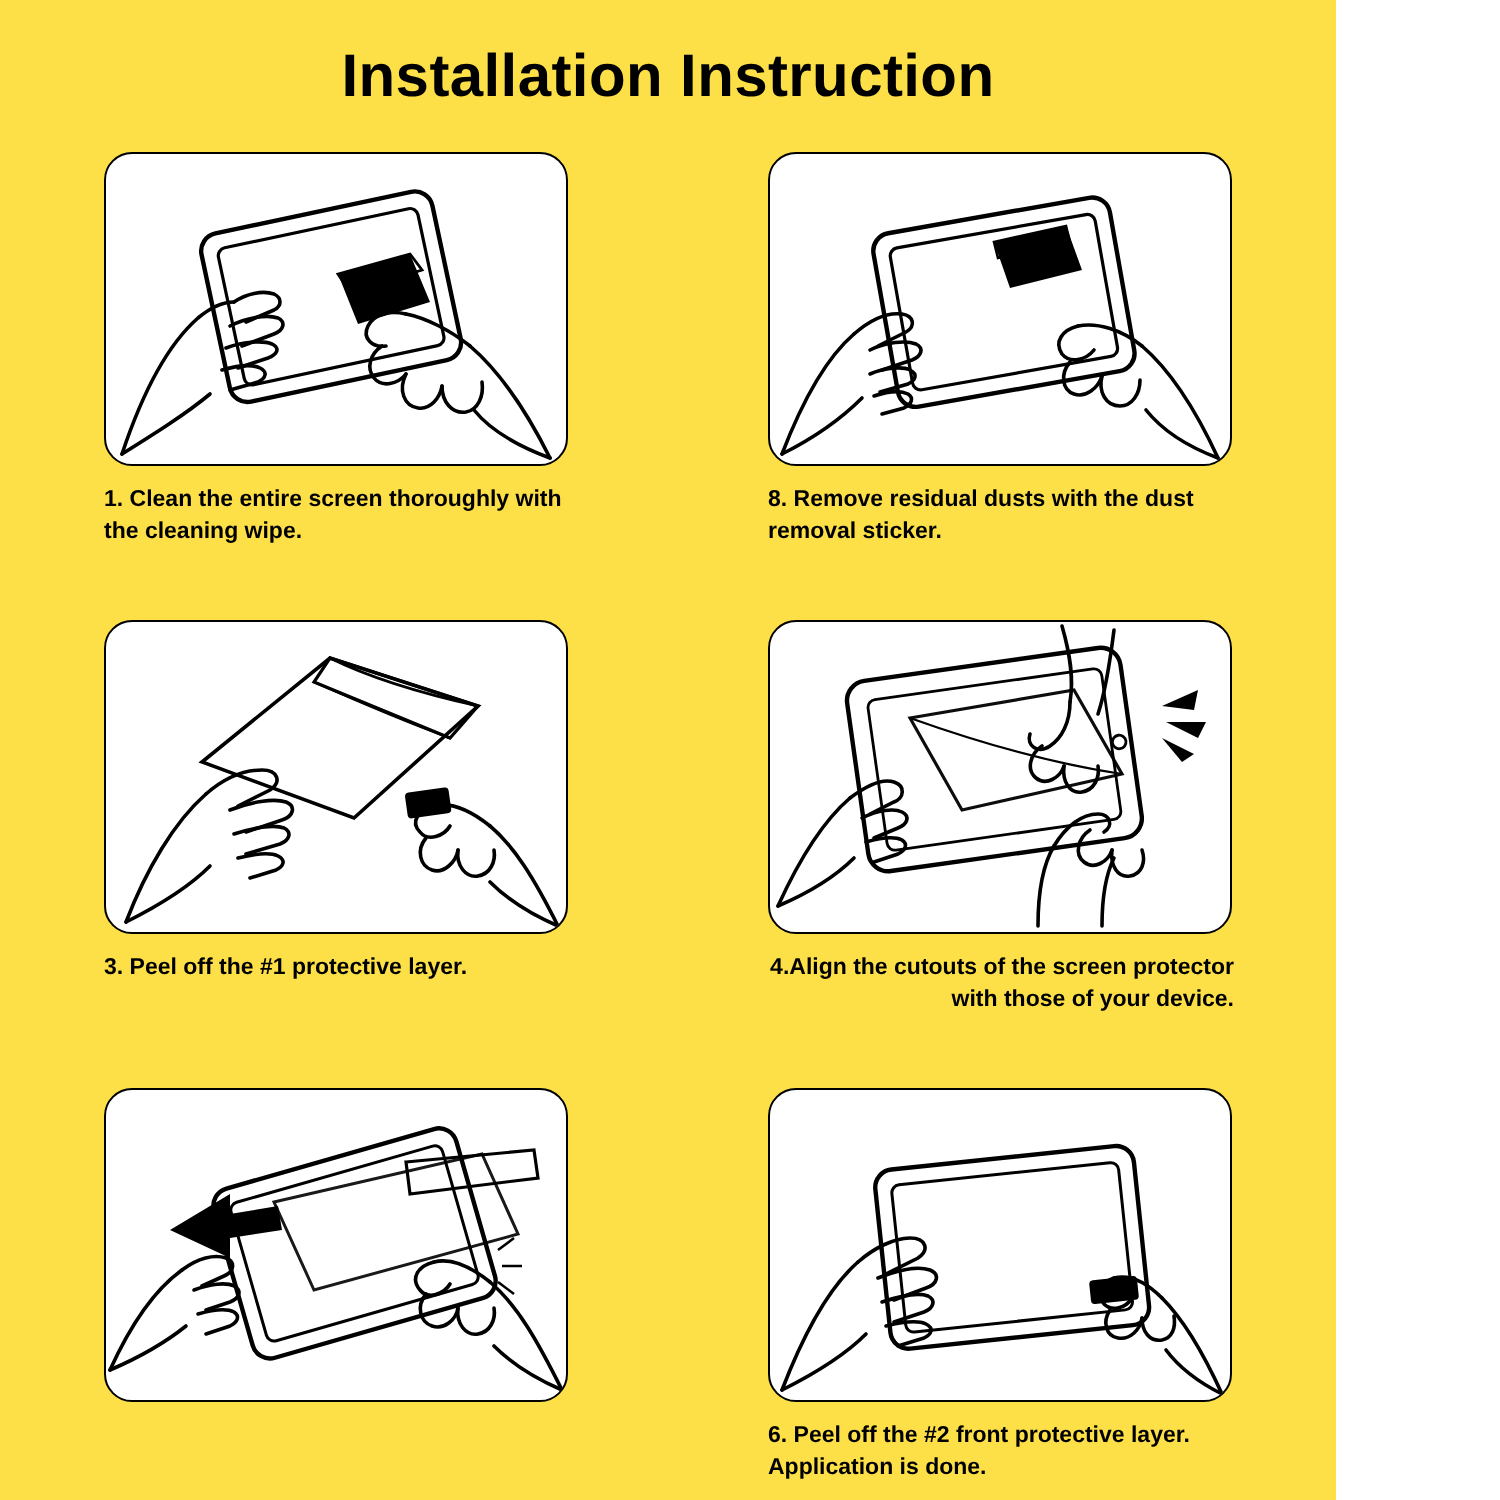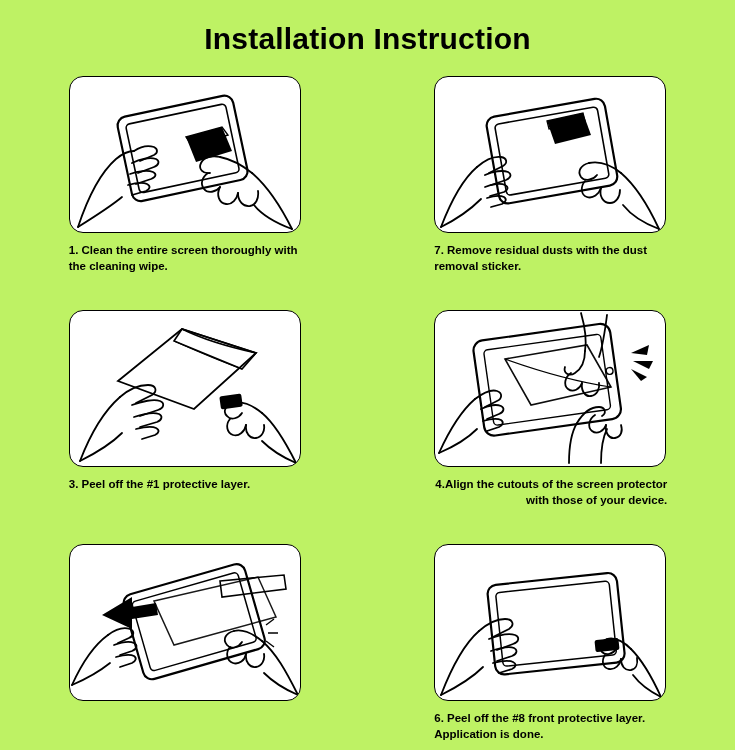--- a/index.html
+++ b/index.html
@@ -9,23 +9,23 @@
   }
   body {
     width: 750px;
     height: 750px;
     font-family: "Liberation Sans", sans-serif;
     color: #000000;
     overflow: hidden;
   }
   .page {
     position: relative;
-    width: 735px;
+    width: 668px;
     height: 750px;
-    background: #bef264;
+    background: #fde047;
   }
   .title {
     text-align: center;
     font-size: 30px;
     font-weight: bold;
     letter-spacing: 0.2px;
     padding-top: 22px;
     margin: 0;
     color: #000000;
   }
@@ -142,21 +142,21 @@
             <path d="M154 86 C 146 88, 142 94, 146 100 C 150 105, 158 103, 162 98"></path>
             <path d="M150 104 C 145 110, 146 118, 152 120 C 158 122, 164 117, 166 111"></path>
             <path d="M166 111 C 164 119, 168 126, 175 126 C 181 126, 185 120, 185 113"></path>
             <path d="M224 152 C 208 146, 196 138, 188 128"></path>
           </g>
 
           <polygon points="112,44 148,36 156,58 120,67" class="fillk"></polygon>
           <polygon points="112,44 148,36 150,44 114,52" class="fillw strokek" stroke-width="1.3"></polygon>
         </svg>
       </div>
-      <div class="caption">7. Remove residual dusts with the dust removal sticker.</div>
+      <div class="caption">8. Remove residual dusts with the dust removal sticker.</div>
     </div>
 
     <div class="cell">
       <div class="framebox">
         <svg width="230" height="155" viewBox="0 0 230 155">
 
           <polygon points="48,70 112,18 186,42 124,98" class="fillw strokek" stroke-width="1.8"></polygon>
           <path d="M112 18 C 128 26, 150 34, 186 42" class="strokek" stroke-width="1.4"></path>
           <polygon points="112,18 186,42 172,58 104,30" class="fillw strokek" stroke-width="1.6"></polygon>
           <path d="M104 30 C 122 38, 150 50, 172 58" class="strokek" stroke-width="1.2"></path>
@@ -298,17 +298,17 @@
           <g class="strokek" stroke-width="1.8" stroke-linecap="round">
             <path d="M226 152 C 216 130, 206 114, 196 104"></path>
             <path d="M196 104 C 188 96, 180 92, 172 94"></path>
             <path d="M172 94 C 166 96, 163 102, 167 107 C 171 111, 178 109, 181 104"></path>
             <path d="M170 110 C 166 116, 168 123, 174 124 C 180 125, 185 120, 186 114"></path>
             <path d="M186 114 C 186 121, 190 126, 196 125 C 201 124, 203 119, 202 113"></path>
             <path d="M226 152 C 214 146, 204 138, 198 130"></path>
           </g>
         </svg>
       </div>
-      <div class="caption">6. Peel off the #8 front protective layer. Application is done.</div>
+      <div class="caption">6. Peel off the #2 front protective layer. Application is done.</div>
     </div>
 
   </div>
 </div>
 
 </body></html>

